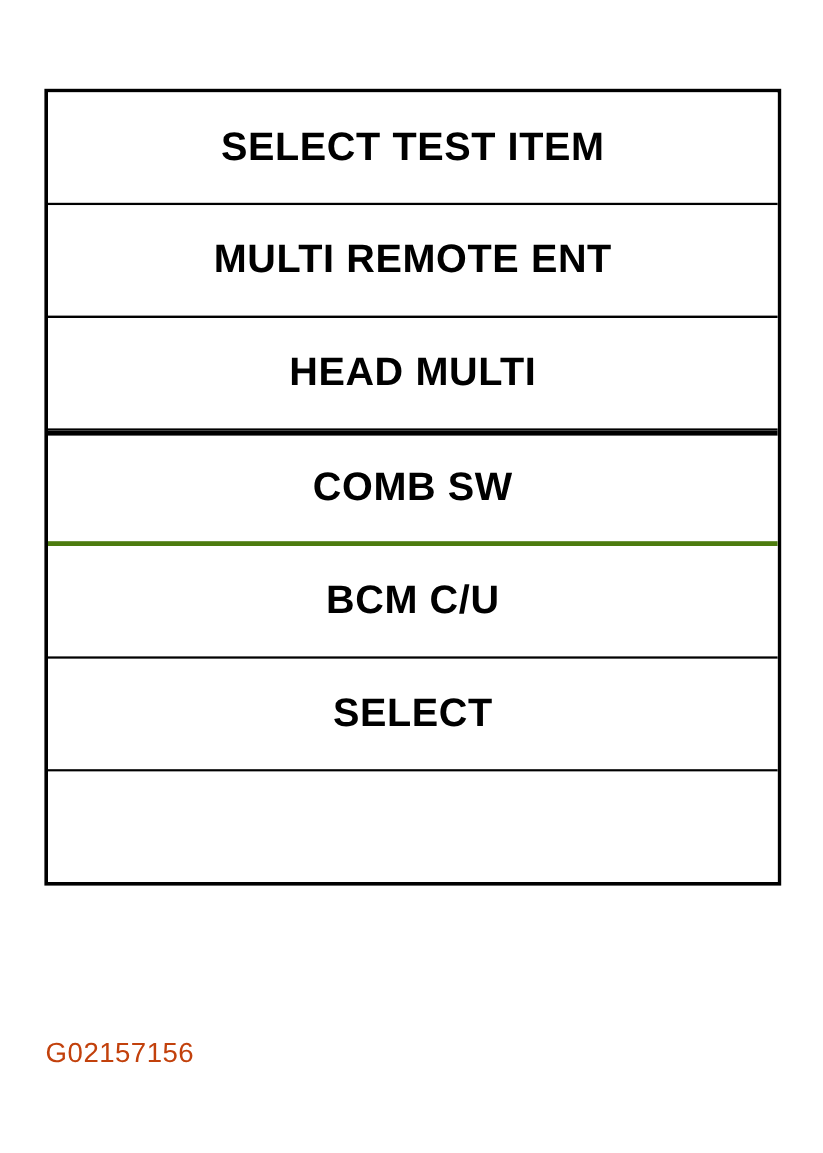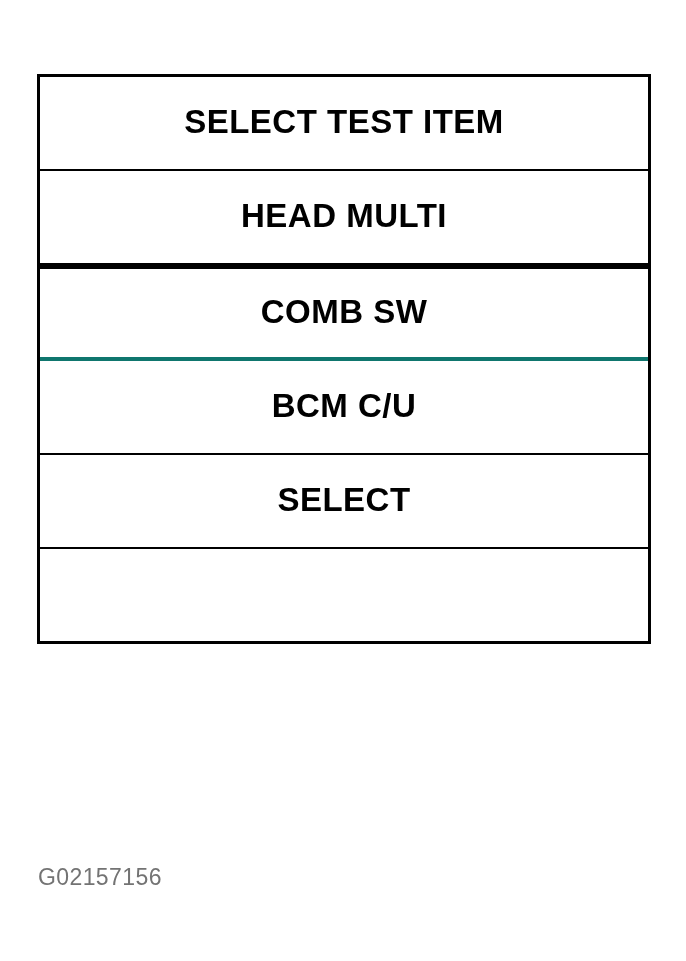--- a/index.html
+++ b/index.html
@@ -50,21 +50,21 @@
   }
 
   .menu-row.last-row {
     border-bottom: none;
     height: 92px;
   }
 
   
   .menu-row.selected {
     border-top: 4px solid #000000;
-    border-bottom: 4px solid #0f766e;
+    border-bottom: 4px solid #4d7c0f;
     height: 96px;
   }
 
   .menu-label {
     font-family: "Liberation Sans", sans-serif;
     font-weight: bold;
     font-size: 33px;
     line-height: 1;
     letter-spacing: 0.5px;
     text-align: center;
@@ -82,33 +82,36 @@
   
   #figure-caption {
     position: absolute;
     left: 38px;
     top: 866px;
     font-family: "Liberation Sans", sans-serif;
     font-weight: normal;
     font-size: 23px;
     line-height: 1;
     letter-spacing: 0.4px;
-    color: #737373;
+    color: #c2410c;
     white-space: nowrap;
   }
 </style>
 </head>
 <body>
 
 <div id="page">
 
   <div id="menu-table">
 
   <div class="menu-row">
         <span class="menu-label">SELECT TEST ITEM</span>
+      </div>
+      <div class="menu-row">
+        <span class="menu-label">MULTI REMOTE ENT</span>
       </div>
       <div class="menu-row">
         <span class="menu-label">HEAD MULTI</span>
       </div>
       <div class="menu-row selected">
         <span class="menu-label">COMB SW</span>
       </div>
       <div class="menu-row">
         <span class="menu-label">BCM C/U</span>
       </div>

